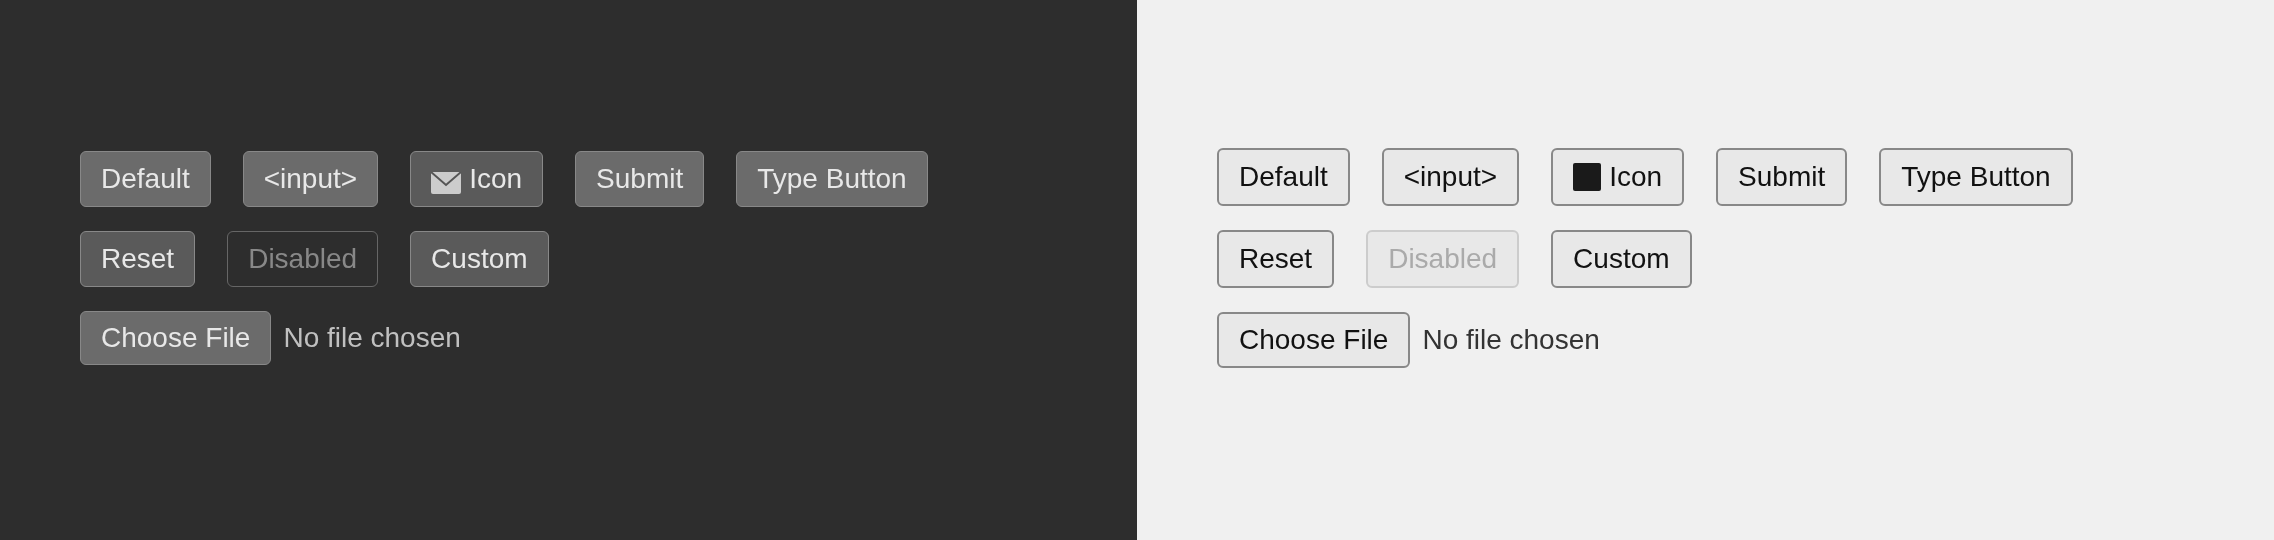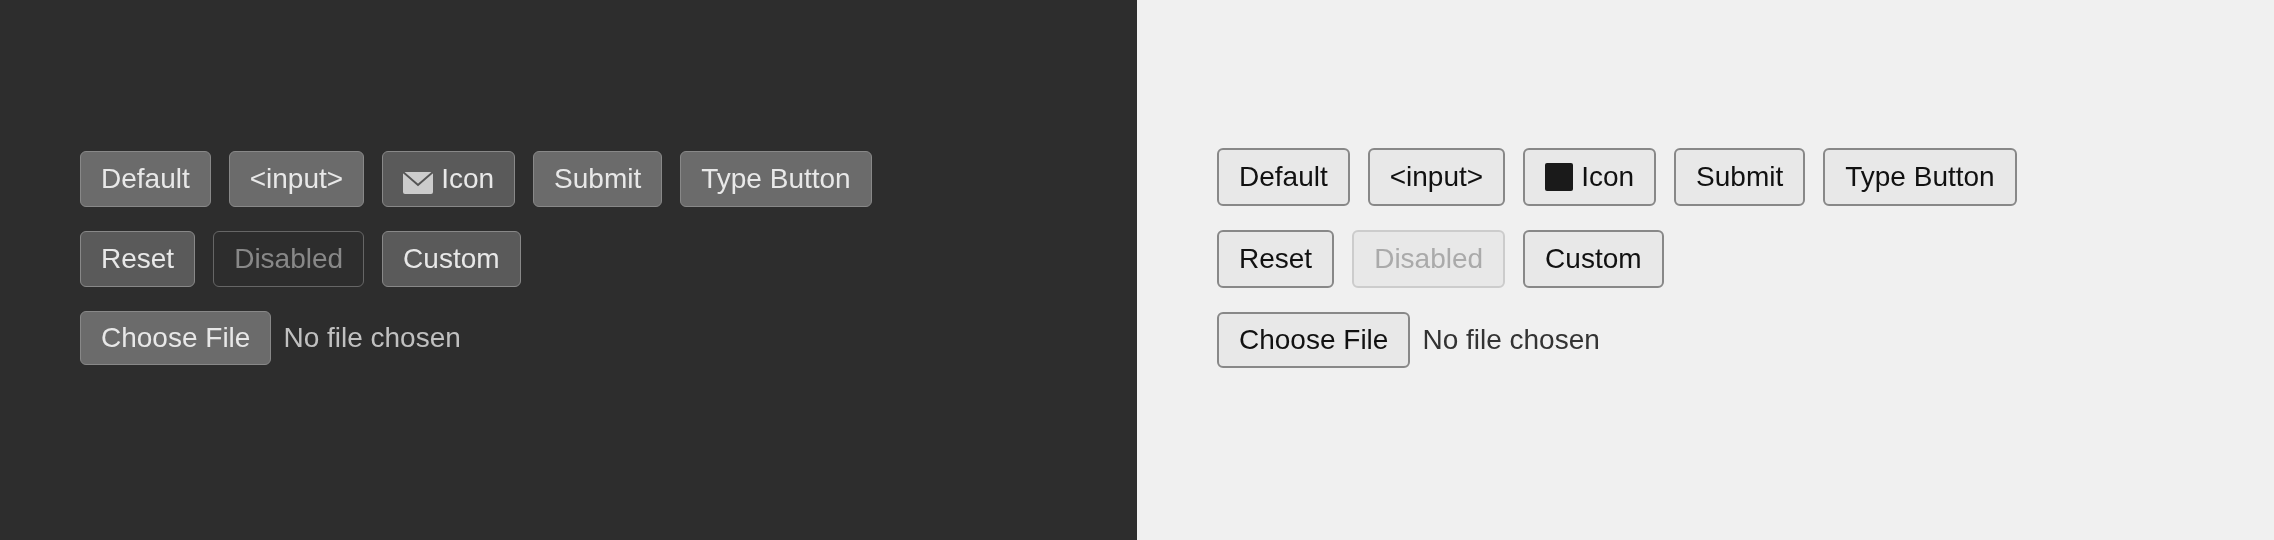--- a/index.html
+++ b/index.html
@@ -28,21 +28,21 @@
       background-color: #2d2d2d;
     }
 
     .panel-light {
       background-color: #f0f0f0;
     }
 
     .row {
       display: flex;
       align-items: center;
-      gap: 18px;
+      gap: 32px;
       margin-bottom: 24px;
     }
 
     
     .btn-dark {
       font-size: 28px;
       padding: 10px 20px;
       border-radius: 6px;
       cursor: pointer;
       font-family: inherit;

